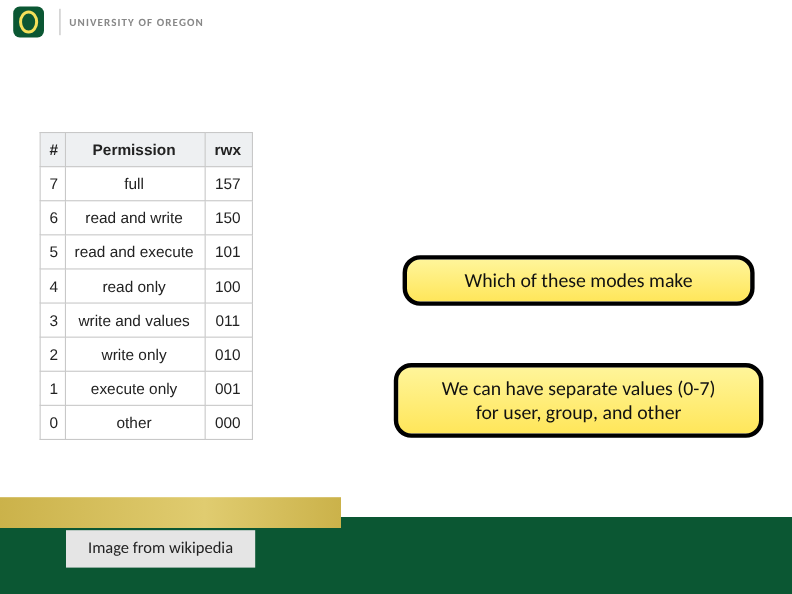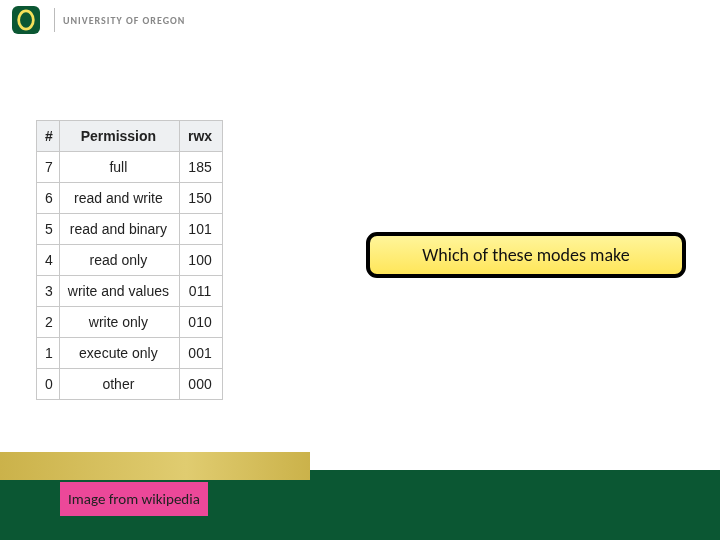--- a/index.html
+++ b/index.html
@@ -34,38 +34,38 @@
   .perm-table th:first-child, .perm-table td:first-child { text-align: left; padding-right: 6px; }
   .perm-table td:first-child { width: 20px; }
 
   .callout {
     position: absolute; left: 366px;
     background: linear-gradient(#fff59a, #ffe65a);
     border: 4px solid #000; border-radius: 16px;
     padding: 8px 16px; text-align: center;
     font-size: 18px; color: #111; width: 320px;
   }
-  .callout.c1 { top: 232px; border-radius: 11px; }
+  .callout.c1 { top: 232px; }
   .callout.c2 { top: 330px; width: 336px; left: 358px; }
 
   .footer-band {
     position: absolute; left: 0; right: 0; bottom: 0; height: 70px;
     background: #0b5733;
   }
   .footer-gold {
     position: absolute; left: 0; bottom: 60px; width: 310px; height: 28px;
     background: linear-gradient(90deg, #cbb24a 0%, #e0cc70 60%, #cbb24a 100%);
   }
   .footer-gold:after {
     content: ""; position: absolute; left: 0; bottom: -10px; width: 310px; height: 10px;
     background: #0b5733;
   }
   .credit-box {
     position: absolute; left: 60px; bottom: 24px;
-    background: #ec4899; padding: 8px 8px;
+    background: #e5e5e5; padding: 8px 20px;
     font-size: 15px; color: #222;
   }
 </style>
 </head>
 <body>
 
 <div class="slide">
 
   <div class="header">
     <div class="logo-o">
@@ -83,30 +83,30 @@
       <tr>
         <th>#</th>
         <th>Permission</th>
         <th>rwx</th>
       </tr>
     </thead>
     <tbody>
       <tr>
           <td>7</td>
           <td>full</td>
-          <td>185</td>
+          <td>157</td>
         </tr>
       <tr>
           <td>6</td>
           <td>read and write</td>
           <td>150</td>
         </tr>
       <tr>
           <td>5</td>
-          <td>read and binary</td>
+          <td>read and execute</td>
           <td>101</td>
         </tr>
       <tr>
           <td>4</td>
           <td>read only</td>
           <td>100</td>
         </tr>
       <tr>
           <td>3</td>
           <td>write and values</td>
@@ -127,18 +127,22 @@
           <td>other</td>
           <td>000</td>
         </tr>
     </tbody>
   </table>
 
   <div class="callout c1">
     <span>Which of these modes make</span><br>
   </div>
 
+  <div class="callout c2">
+    <span>We can have separate values (0-7)</span><br>
+    <span>for user, group, and other</span>
+  </div>
 
   <div class="footer-band"></div>
   <div class="footer-gold"></div>
   <div class="credit-box">Image from wikipedia</div>
 
 </div>
 
 </body></html>

